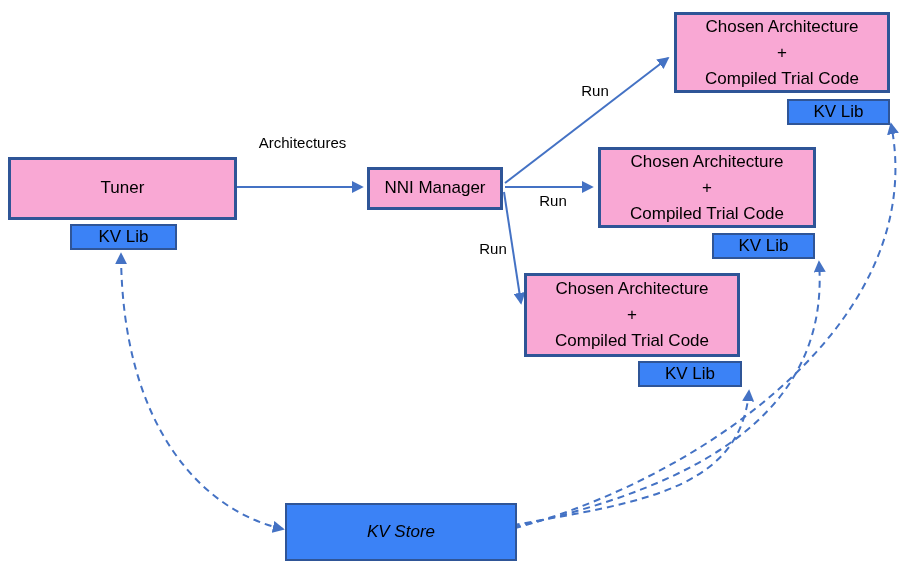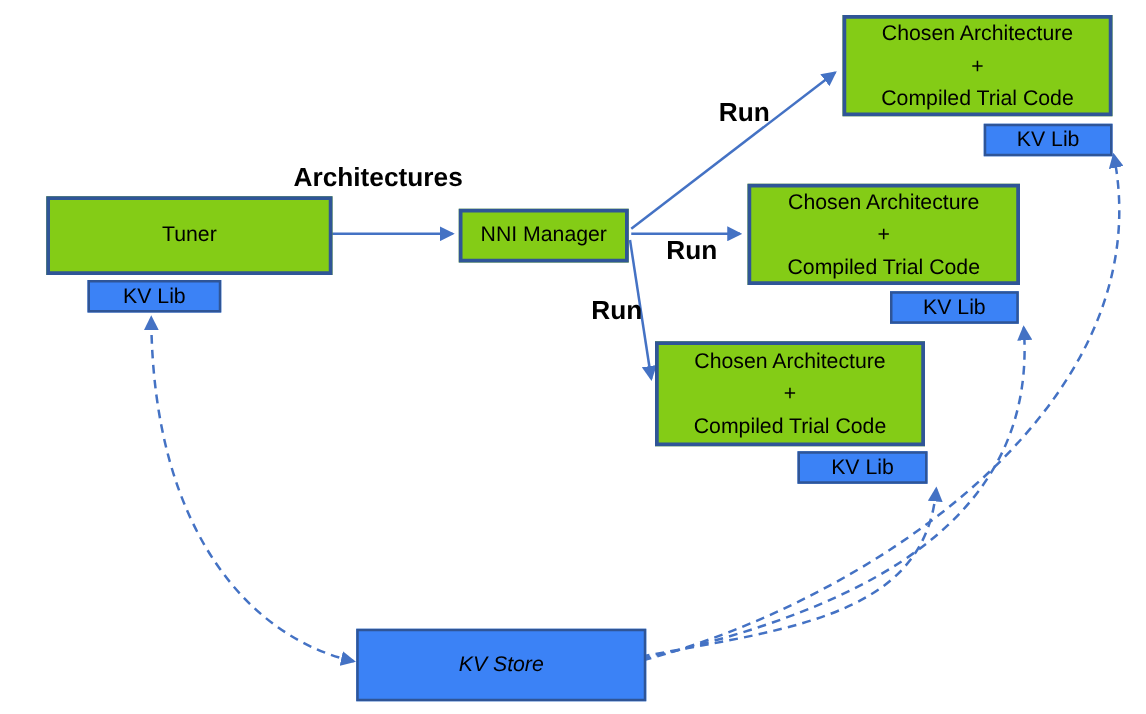--- a/index.html
+++ b/index.html
@@ -23,34 +23,33 @@
     box-sizing: border-box;
     border: 3px solid #2f5597;
     display: flex;
     flex-direction: column;
     align-items: center;
     justify-content: center;
     text-align: center;
     z-index: 2;
     line-height: 1.45;
   }
-  .blue-node  { background: #84cc16; font-size: 17px; }
+  .blue-node  { background: #f9a8d4; font-size: 17px; }
   .peach-node { background: #3b82f6; font-size: 17px; border-width: 2.5px; }
   .arch-node  { font-size: 17px; line-height: 26px; }
   .edge-label {
     position: absolute;
     z-index: 3;
-    font-size: 21px;
+    font-size: 15px;
     text-align: center;
     line-height: 20px;
     white-space: nowrap;
-    font-weight: bold;
   }
   
-  #tuner        { left: 8px;   top: 157px; width: 229px; height: 63px; margin-left: 29px; }
+  #tuner        { left: 8px;   top: 157px; width: 229px; height: 63px; }
   #tuner-kv     { left: 70px;  top: 224px; width: 107px; height: 26px; }
   #nni-manager  { left: 367px; top: 167px; width: 136px; height: 43px; text-align: center; }
   #arch-top     { left: 674px; top: 12px;  width: 216px; height: 81px; }
   #arch-top-kv  { left: 787px; top: 99px;  width: 103px; height: 26px; }
   #arch-mid     { left: 598px; top: 147px; width: 218px; height: 81px; }
   #arch-mid-kv  { left: 712px; top: 233px; width: 103px; height: 26px; }
   #arch-bot     { left: 524px; top: 273px; width: 216px; height: 84px; }
   #arch-bot-kv  { left: 638px; top: 361px; width: 104px; height: 26px; }
   #kv-store     { left: 285px; top: 503px; width: 232px; height: 58px; font-style: italic; }
   

